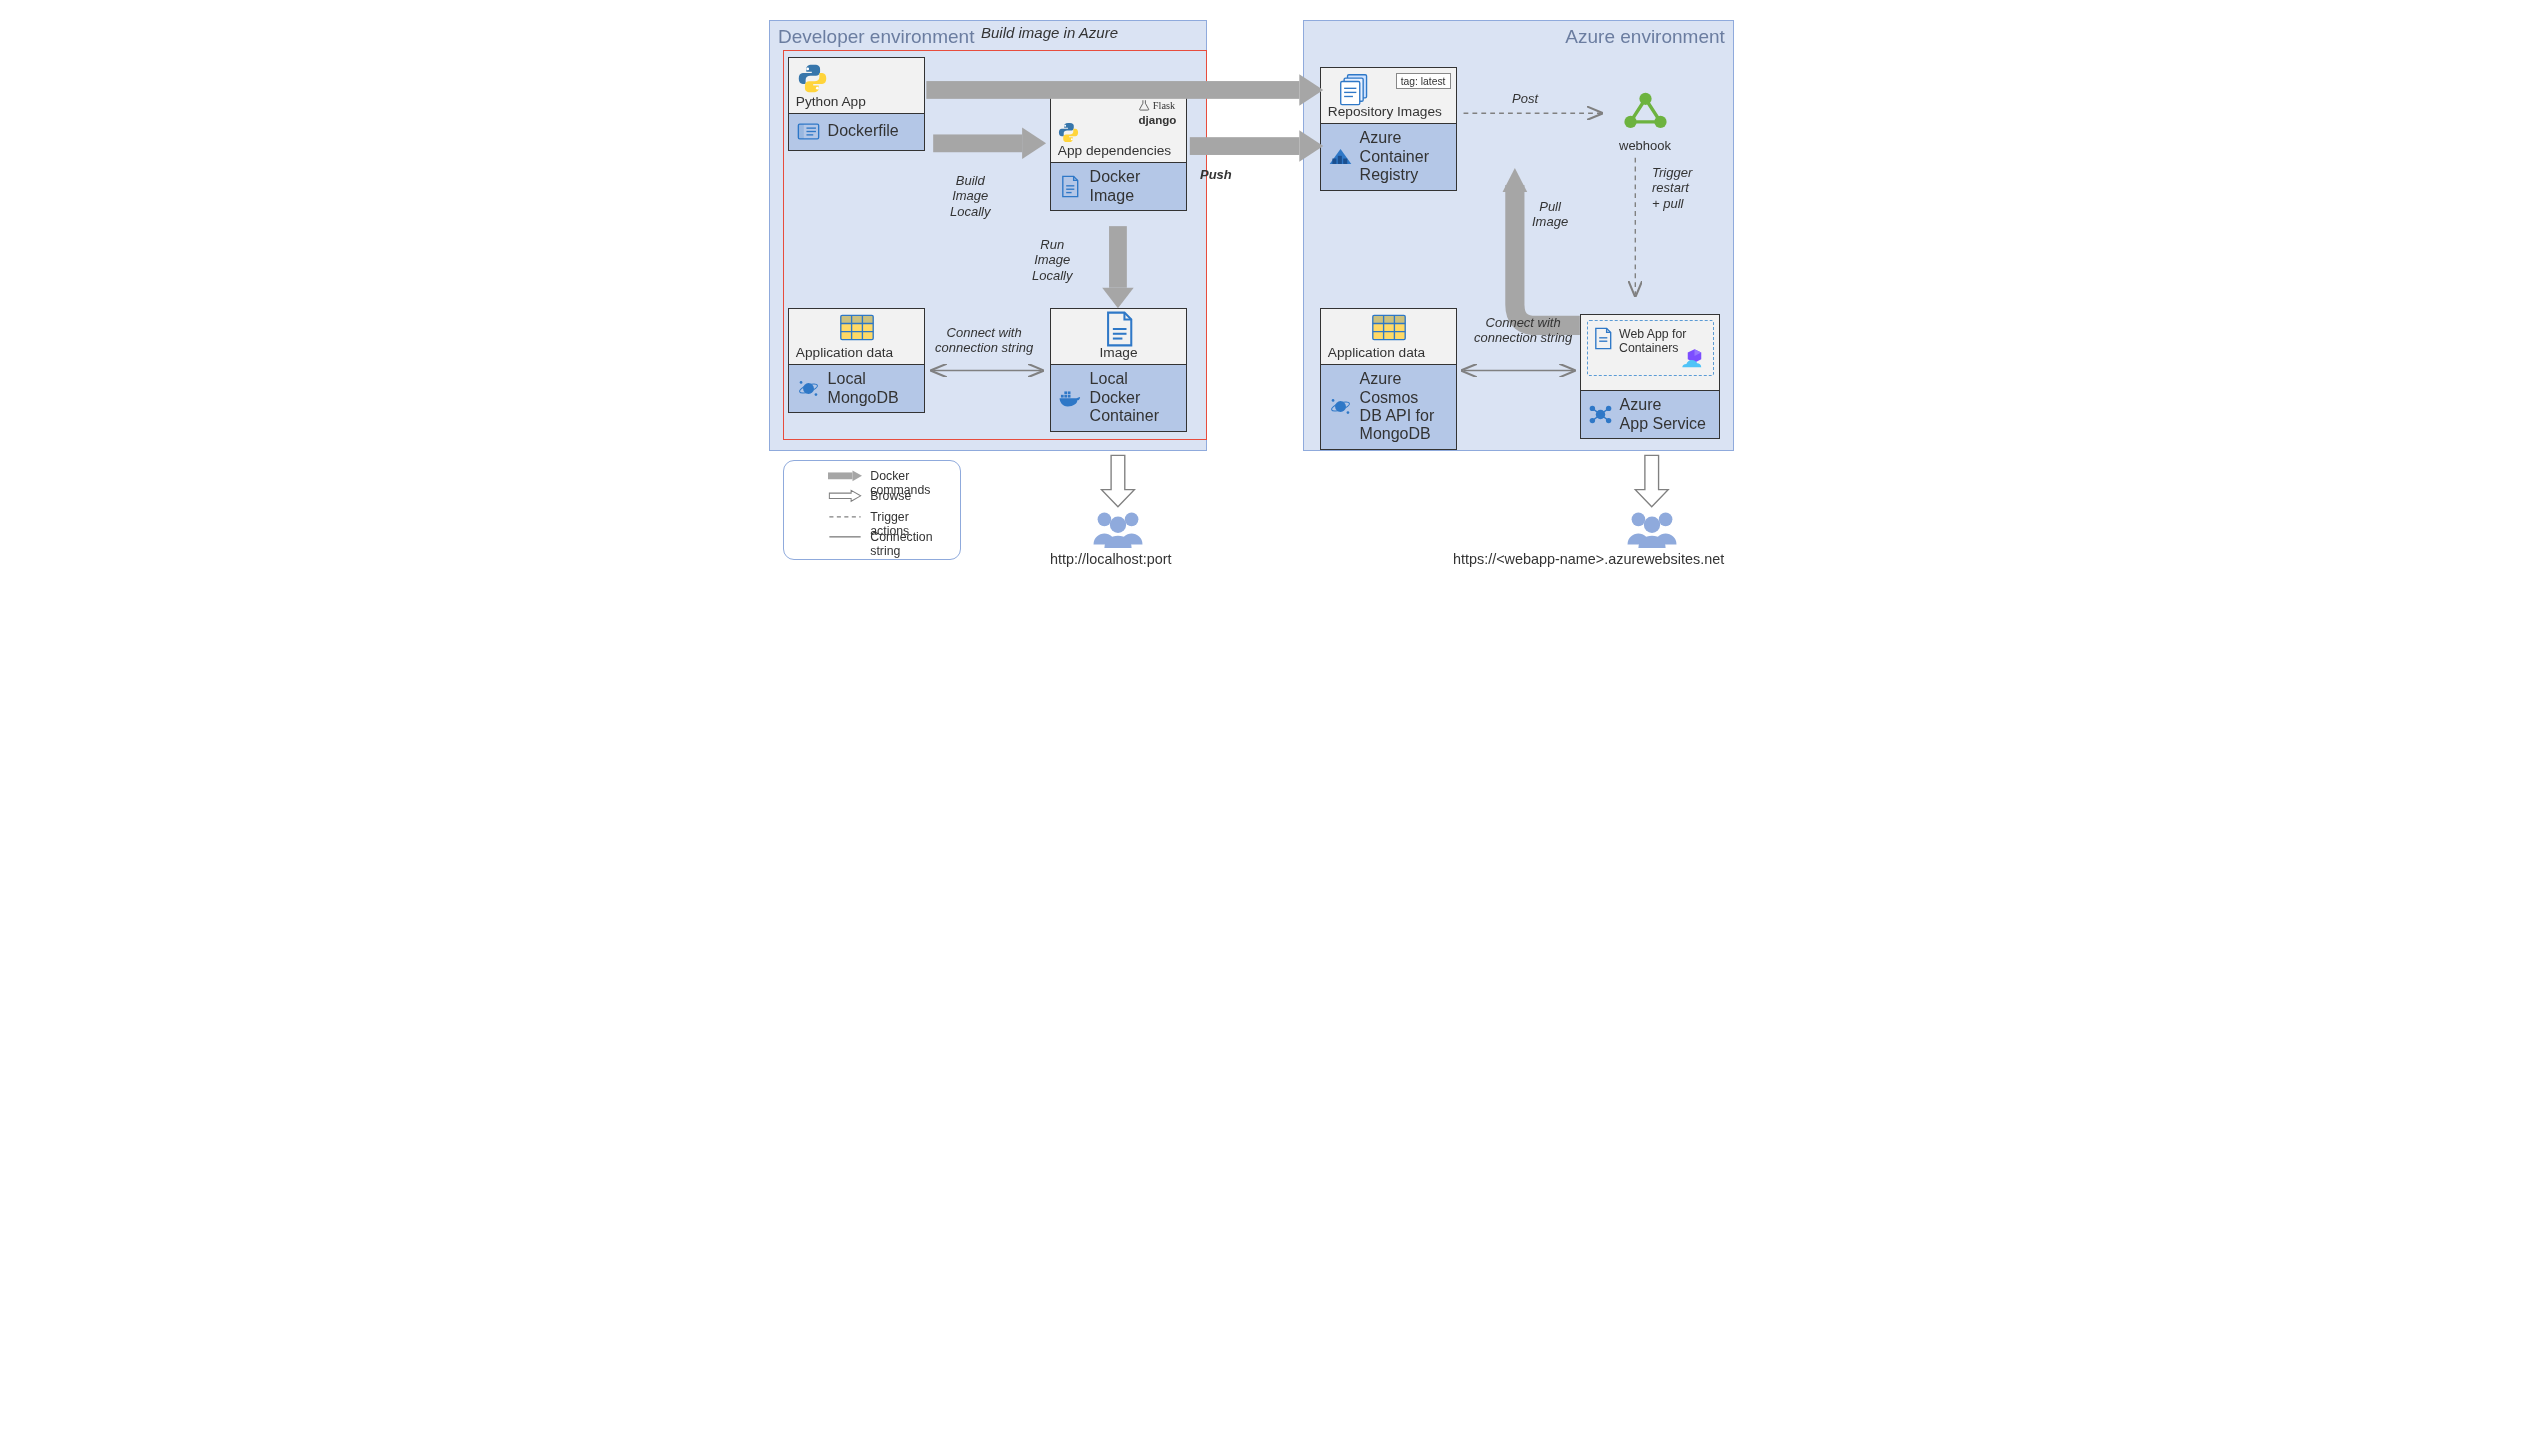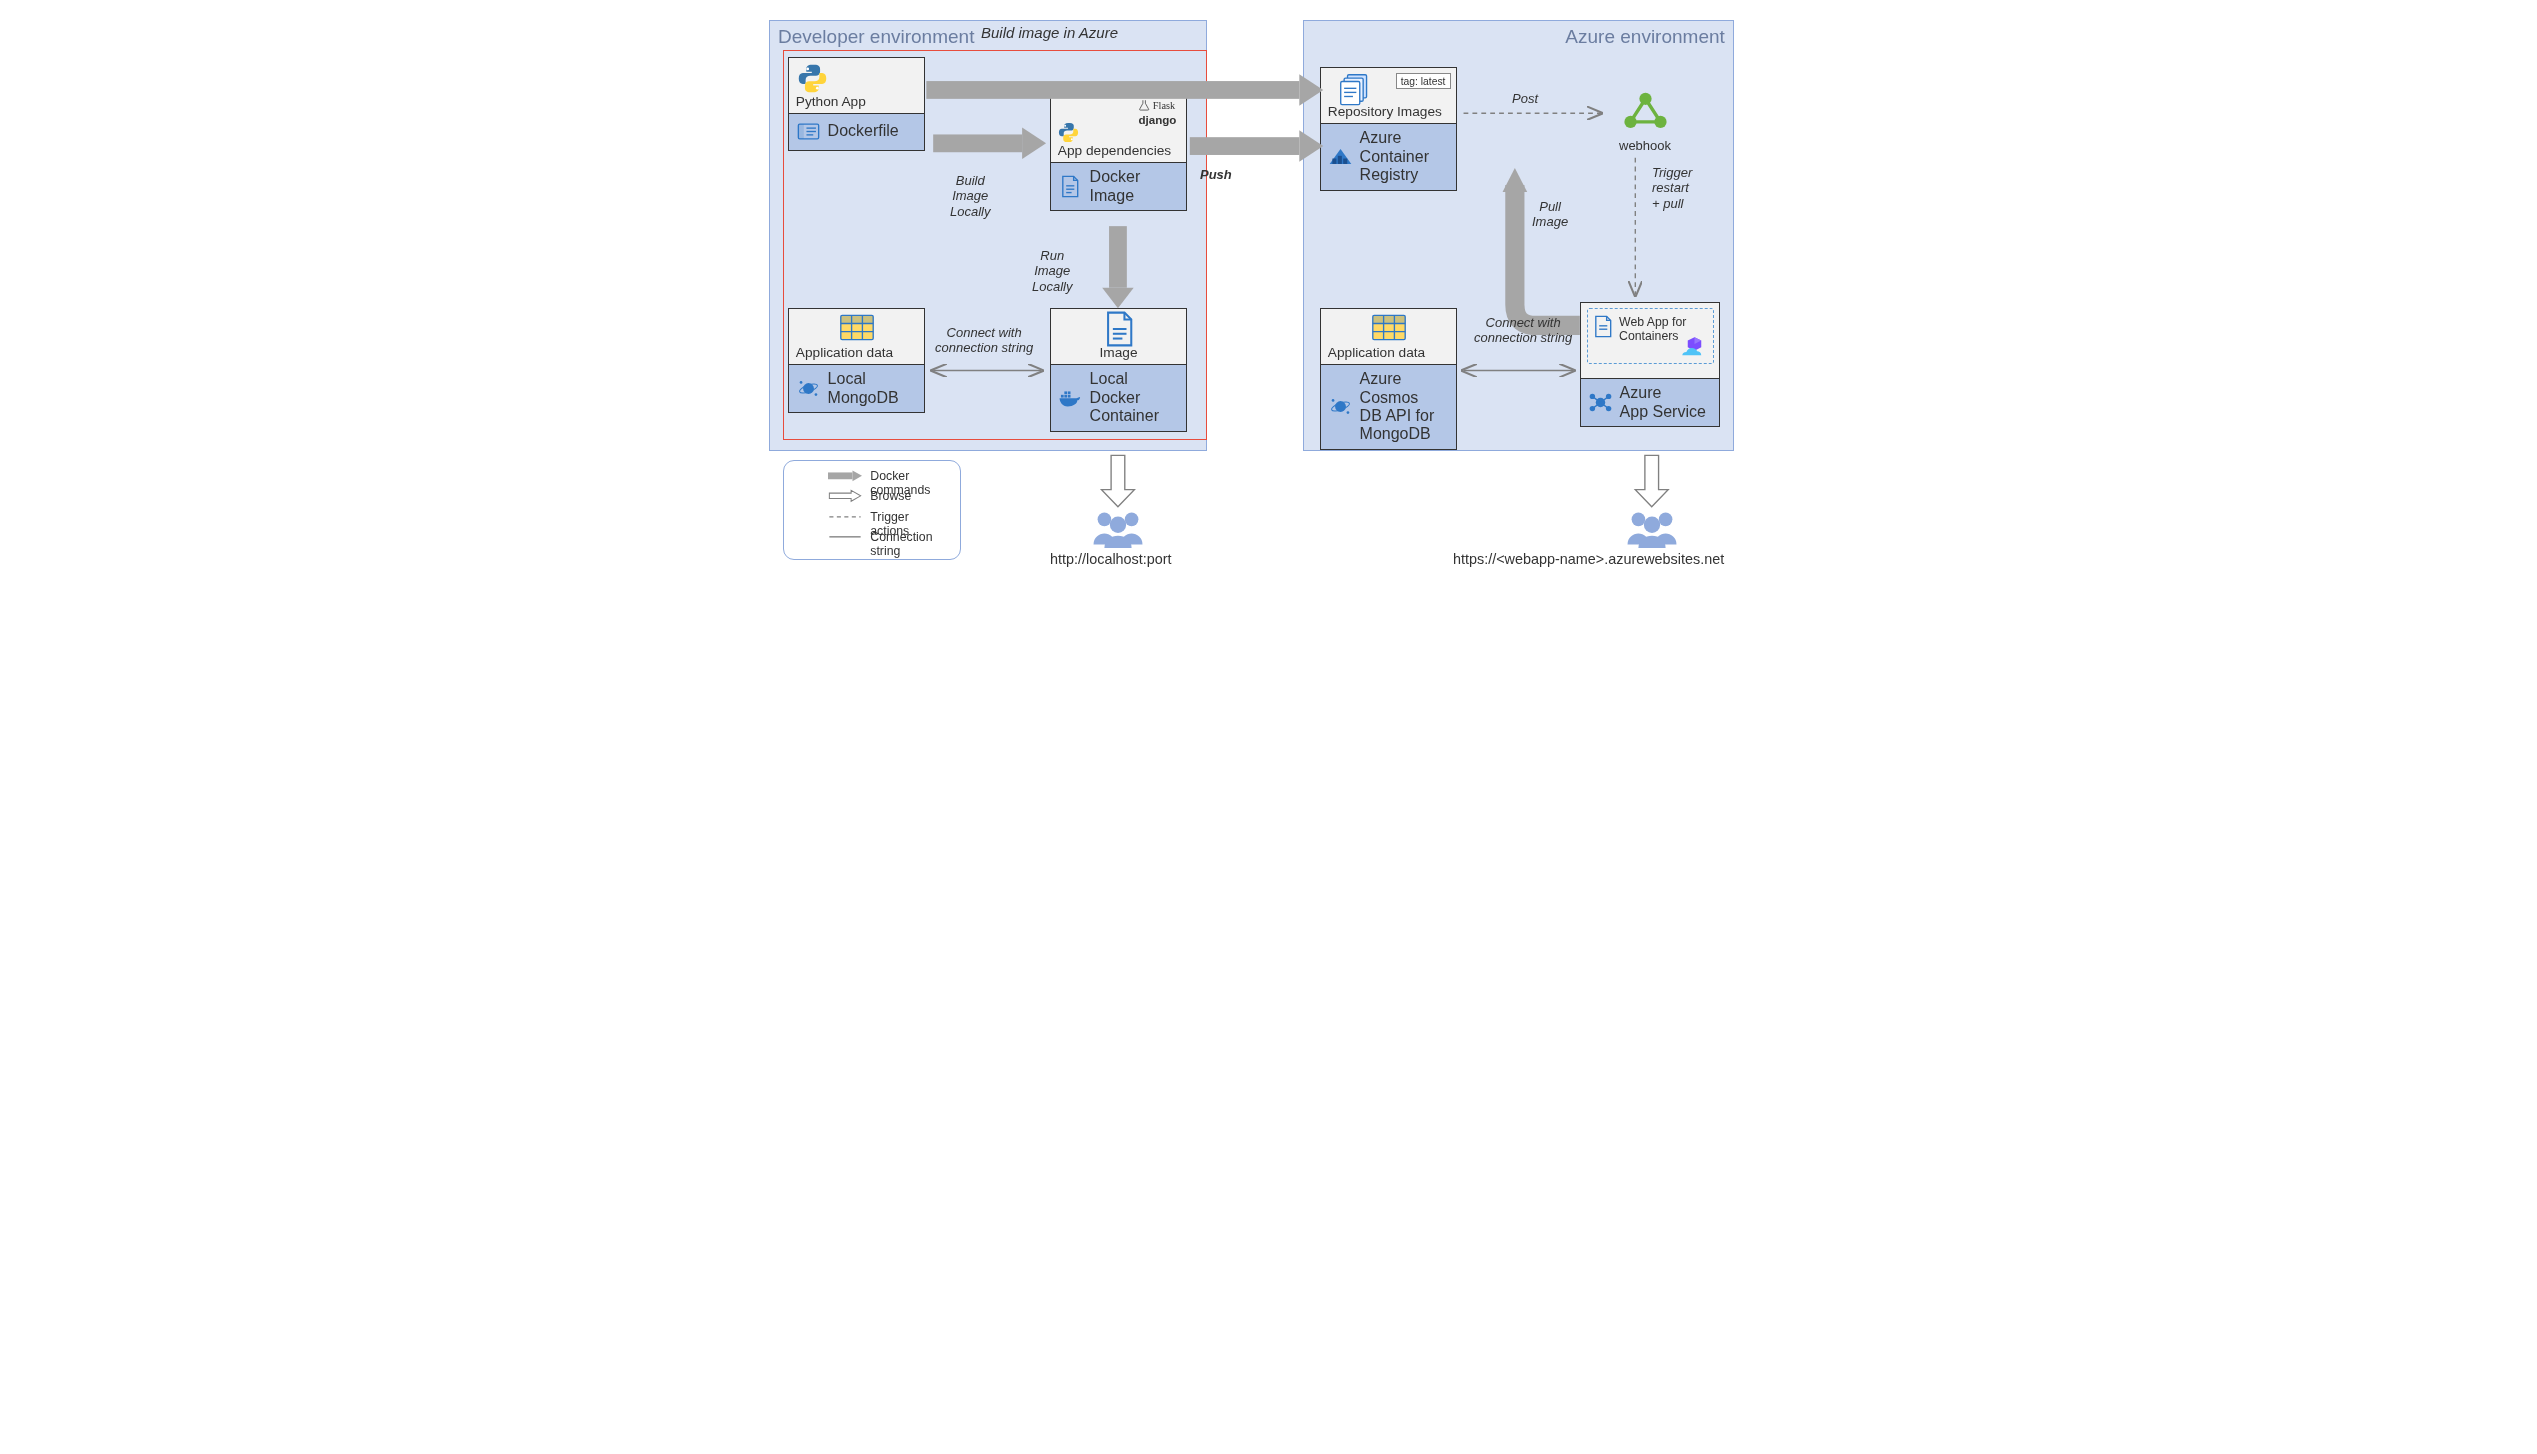--- a/index.html
+++ b/index.html
@@ -317,21 +317,21 @@
             <circle cx="6" cy="8" r="2" fill="#2f78c7"></circle>
             <circle cx="28" cy="26" r="2" fill="#2f78c7"></circle>
           </svg>
       </span>
       <span style="white-space:pre-line;">Azure Cosmos
 DB API for
 MongoDB</span>
     </div>
   </div>
 
-  <div class="box" style="left:818px; top:288px; width:140px;">
+  <div class="box" style="left:818px; top:300px; width:140px;">
     <div class="box-top" style="min-height:75px;">
       <div class="dashed-inner" style="left:5.5px; top:5.5px; right:5.5px; height:56px;">
         <div style="position:absolute; left:5.5px; top:5.5px;">
           <svg width="20.5" height="23" viewBox="0 0 30 34">
               <path d="M4 2h16l6 6v24H4z" fill="none" stroke="#2f78c7" stroke-width="2"></path>
               <path d="M20 2v6h6" fill="none" stroke="#2f78c7" stroke-width="2"></path>
               <line x1="9" y1="16" x2="21" y2="16" stroke="#2f78c7" stroke-width="2"></line>
               <line x1="9" y1="21" x2="21" y2="21" stroke="#2f78c7" stroke-width="2"></line>
             </svg>
         </div>
@@ -416,21 +416,21 @@
     </g>
 
     <g>
       <path d="M1290 645 L1290 695 L1276 695 L1300 720 L1324 695 L1310 695 L1310 645 Z" fill="#fff" stroke="#808080" stroke-width="2"></path>
     </g>
   </svg>
 
   <div class="arrow-label" style="left:188px; top:159px; white-space:pre-line;">Build
 Image
 Locally</div>
-  <div class="arrow-label" style="left:270px; top:234px; white-space:pre-line;font-style:italic;">Run
+  <div class="arrow-label" style="left:270px; top:223px; white-space:pre-line;font-style:italic;">Run
 Image
 Locally</div>
   <div class="arrow-label" style="left:173px; top:311px; white-space:pre-line; text-align:center;">Connect with
 connection string</div>
   <div class="arrow-label" style="left:438px; top:153px;font-weight:bold;">Push</div>
   <div class="arrow-label" style="left:750px; top:77px;">Post</div>
   <div class="arrow-label" style="left:890px; top:151px; white-space:pre-line; text-align:left;">Trigger
 restart
 + pull</div>
   <div class="arrow-label" style="left:770px; top:185px; white-space:pre-line;">Pull

